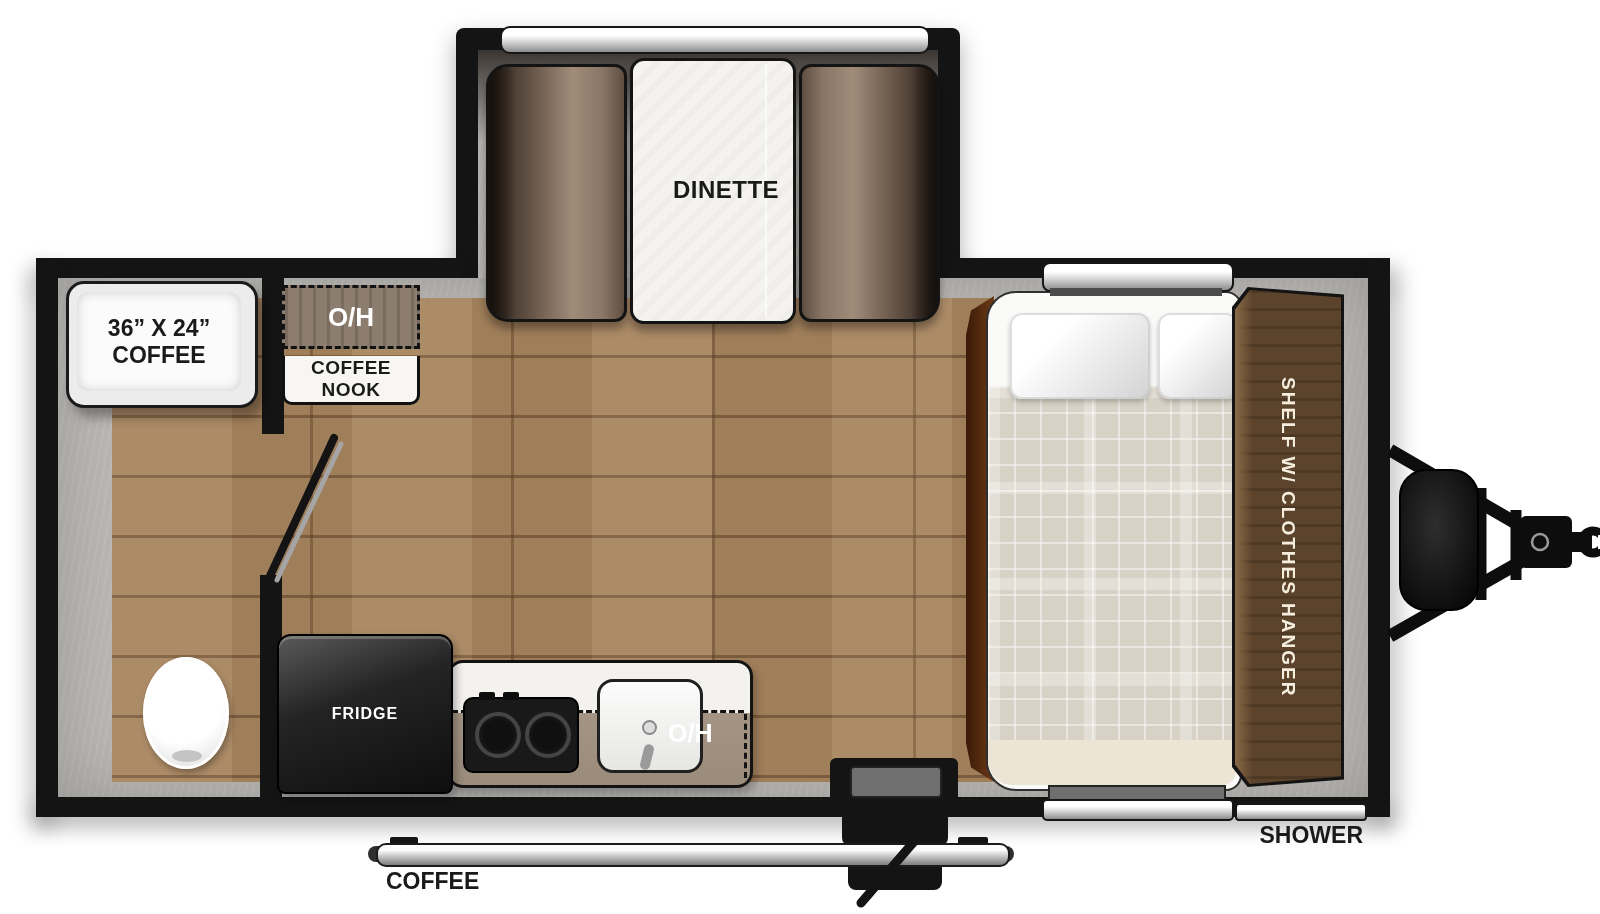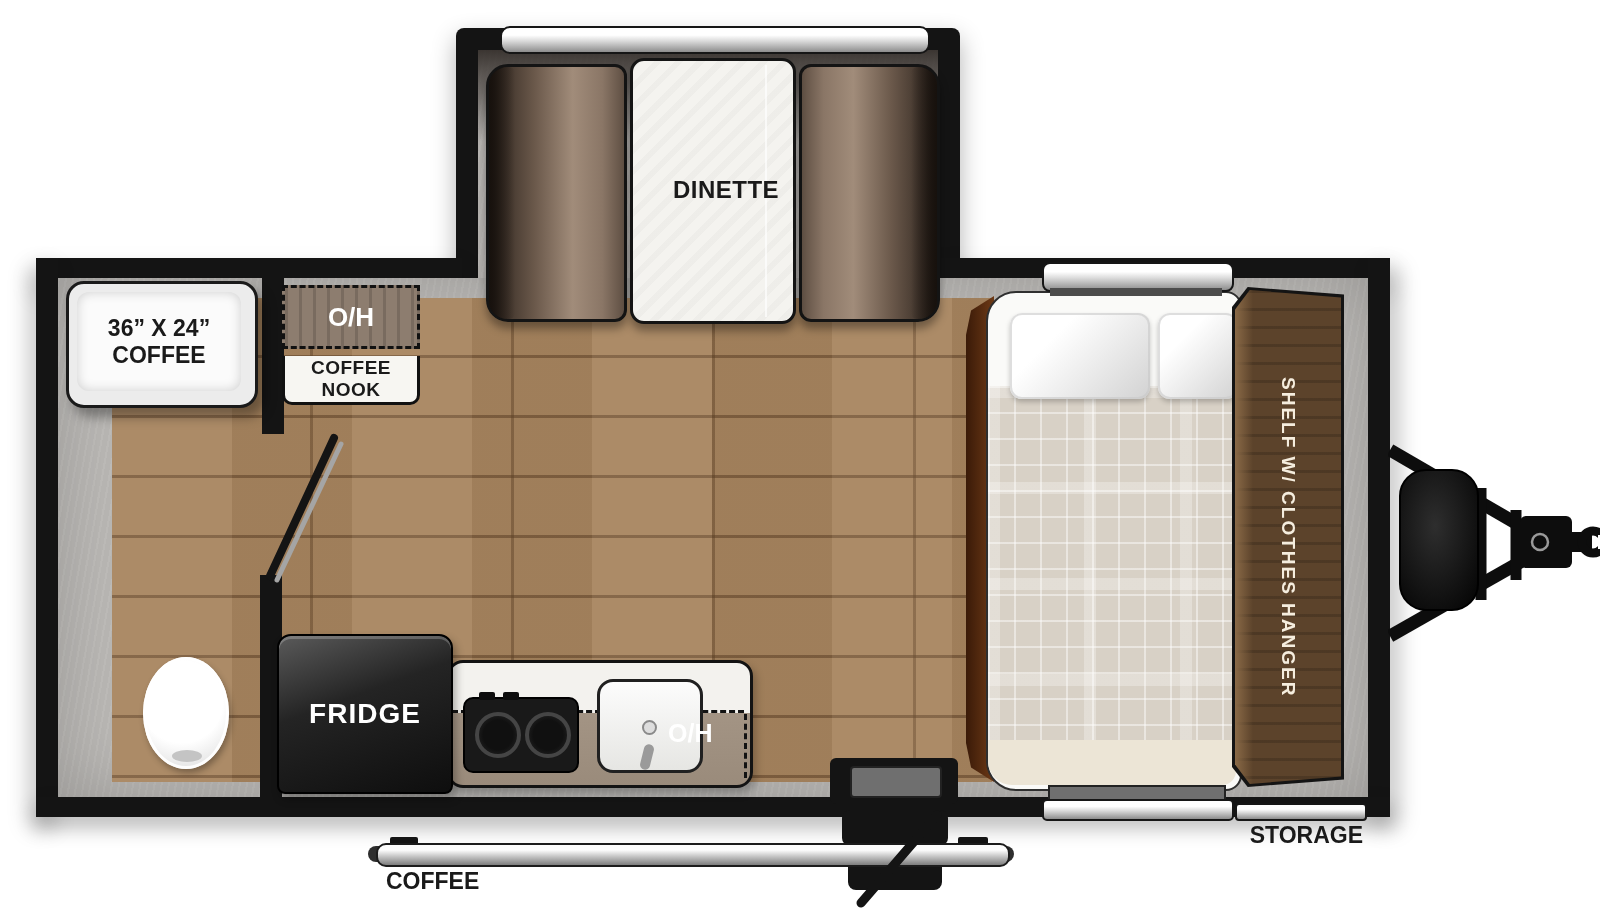--- a/index.html
+++ b/index.html
@@ -205,21 +205,21 @@
     <div class="abs burner" style="left:60px;top:13px;width:38px;height:38px;"></div>
   </div>
 
   <div class="abs sink" style="left:597px;top:679px;width:100px;height:88px;">
     <div class="abs drain" style="left:42px;top:38px;width:11px;height:11px;"></div>
     <div class="abs faucet" style="left:42px;top:62px;width:10px;height:26px;transform:rotate(14deg);"></div>
   </div>
   <div class="abs lbl-white" style="left:668px;top:720px;width:80px;font-size:25px;">O/H</div>
 
   <div class="abs fridge" style="left:277px;top:634px;width:172px;height:156px;">
-    <div class="lbl-white" style="font-size:28px;letter-spacing:1px;">FRIDGE</div>
+    <div class="lbl-white" style="font-size:16px;letter-spacing:1px;">FRIDGE</div>
   </div>
 
   <div class="abs bed-platform" style="left:966px;top:296px;width:28px;height:486px;"></div>
   <div class="abs bed" style="left:986px;top:291px;width:252px;height:496px;"></div>
   <div class="abs bed-plaid" style="left:988px;top:386px;width:248px;height:354px;"></div>
   <div class="abs bed-foot" style="left:988px;top:740px;width:248px;height:45px;"></div>
   <div class="abs pillow" style="left:1010px;top:313px;width:140px;height:86px;"></div>
   <div class="abs pillow" style="left:1158px;top:313px;width:80px;height:86px;"></div>
 
   <div class="abs window-bar" style="left:1042px;top:262px;width:188px;height:26px;border-radius:8px;"></div>
@@ -274,16 +274,16 @@
     <line x1="93" y1="48" x2="93" y2="160" stroke="#0d0d0d" stroke-width="11"></line>
     <line x1="128" y1="70" x2="128" y2="140" stroke="#0d0d0d" stroke-width="11"></line>
     <rect x="12" y="30" width="78" height="140" rx="26" fill="url(#tankGrad)" stroke="#000" stroke-width="2"></rect>
     <rect x="132" y="76" width="52" height="52" rx="6" fill="#0d0d0d"></rect>
     <rect x="178" y="92" width="26" height="20" fill="#0d0d0d"></rect>
     <circle cx="152" cy="102" r="8" fill="#0d0d0d" stroke="#9a9a9a" stroke-width="2.5"></circle>
     <circle cx="205" cy="102" r="11" fill="none" stroke="#0d0d0d" stroke-width="9"></circle>
     <rect x="210" y="95" width="12" height="14" fill="#ffffff"></rect>
   </svg>
 
-  <div class="abs lbl" style="left:1238px;top:822px;width:125px;font-size:23px;text-align:right;">STORAGE</div>
+  <div class="abs lbl" style="left:1238px;top:822px;width:125px;font-size:23px;text-align:right;">SHOWER</div>
   <div class="abs lbl" style="left:386px;top:868px;width:120px;font-size:23px;text-align:left;">COFFEE</div>
 
 </div>
 
 </body></html>

